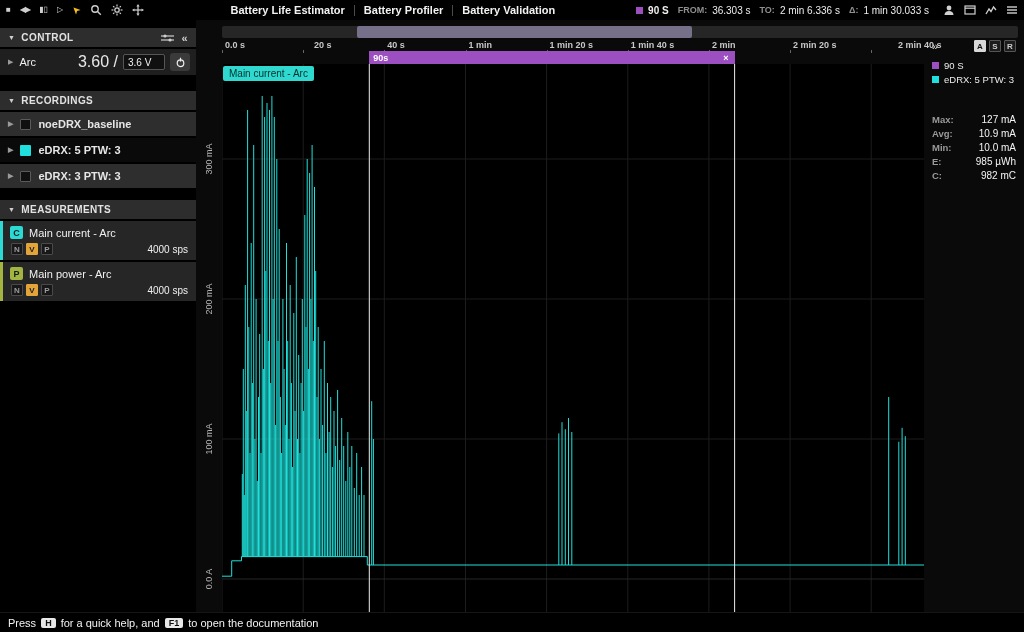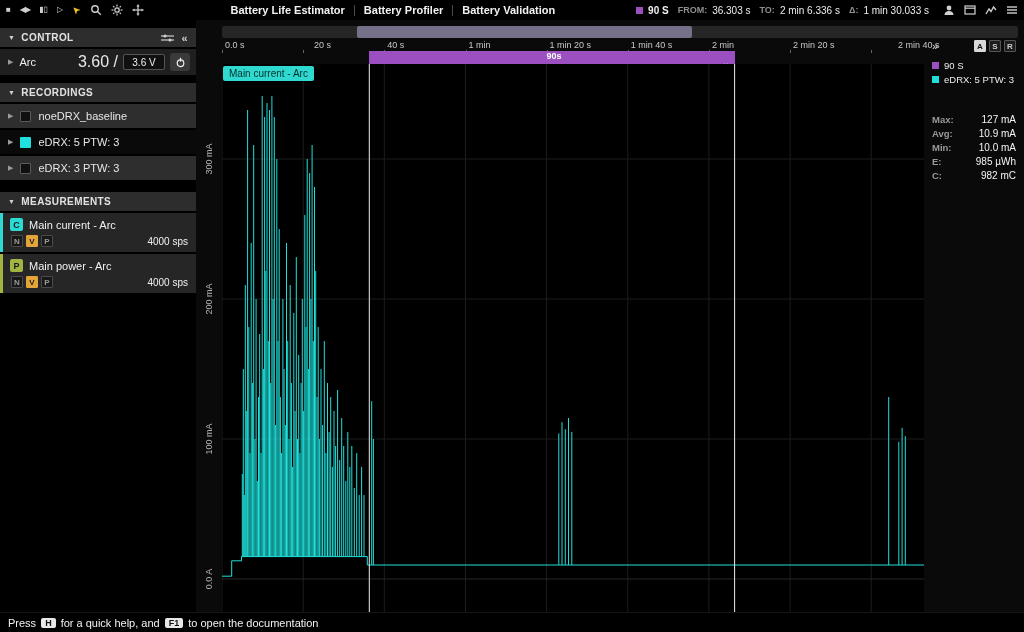--- a/index.html
+++ b/index.html
@@ -26,54 +26,54 @@
   
   .main { flex:1; display:flex; min-height:0; }
 
   
   .sidebar { width:196px; flex:0 0 196px; background:#000; padding-top:8px; }
   .shead { height:19px; background:#2d2d2d; display:flex; align-items:center; padding:0 8px; gap:6px;
     font-size:10px; font-weight:700; letter-spacing:.4px; color:#e2e2e2; margin-bottom:2px; }
   .shead .tri { font-size:7px; color:#cfcfcf; }
   .shead .right { margin-left:auto; display:flex; align-items:center; gap:7px; }
   .shead .chev { font-size:11px; color:#cfcfcf; cursor:pointer; }
-  .ctl-row { height:26px; background:#1f1f1f; display:flex; align-items:center; padding:0 6px 0 8px; gap:6px; margin-bottom:8px; }
+  .ctl-row { height:26px; background:#1f1f1f; display:flex; align-items:center; padding:0 6px 0 8px; gap:6px; margin-bottom:16px; }
   .caret { font-size:7px; color:#9a9a9a; }
   .ctl-name { font-size:11px; color:#f0f0f0; }
   .ctl-right { margin-left:auto; display:flex; align-items:center; gap:5px; }
   .ctl-set { font-size:16px; color:#e8e8e8; }
   .vinput { width:42px; height:16px; background:#101010; border:1px solid #555; border-radius:2px;
-    color:#f0f0f0; font-size:10px; text-align:center; padding:0 4px; font-family:"Liberation Sans",sans-serif; }
+    color:#f0f0f0; font-size:10px; text-align:left; padding:0 4px; font-family:"Liberation Sans",sans-serif; }
   .pwrbtn { width:20px; height:18px; background:#3a3a3a; border-radius:3px; display:flex; align-items:center; justify-content:center; cursor:pointer; }
-  .rec-row { height:24px; background:#2e2e2e; display:flex; align-items:center; gap:7px; padding:0 8px; margin-bottom:2px; cursor:pointer; }
+  .rec-row { height:24px; background:#2e2e2e; display:flex; align-items:center; gap:7px; padding:0 8px; margin-bottom:2px; cursor:pointer;font-weight:bold; }
   .rec-row.selected { background:#0a0a0a; }
   .cbox { width:11px; height:11px; background:#101010; border:1px solid #5a5a5a; border-radius:1px; }
   .cbox.on { border-color:transparent; }
   .rec-lab { font-size:11px; color:#e6e6e6; }
   .mcard { background:#262626; margin-bottom:2px; padding:5px 8px 5px 10px; position:relative; cursor:pointer; }
   .mcard::before { content:""; position:absolute; left:0; top:0; bottom:0; width:3px; background:var(--stripe,#262626); }
   .mrow1 { display:flex; align-items:center; gap:6px; }
   .mbox { width:13px; height:13px; border-radius:2px; color:#0d1f1e; font-size:9px; font-weight:700;
     display:flex; align-items:center; justify-content:center; }
   .mlabel { font-size:11px; color:#f0f0f0; }
   .mrow2 { display:flex; align-items:center; gap:3px; margin-top:4px; padding-left:1px; }
   .tgl { width:12px; height:12px; background:#181818; border:1px solid #4a4a4a; border-radius:1px;
     color:#9a9a9a; font-size:8px; font-weight:700; display:flex; align-items:center; justify-content:center; cursor:pointer; }
   .tgl.on { background:#e3a43a; border-color:#e3a43a; color:#1a1a1a; }
   .sps { margin-left:auto; font-size:10px; color:#f0f0f0; }
 
   
   .chart-region { flex:1; position:relative; background:#0a0a0a; min-width:0; }
   .overview { position:absolute; left:26px; right:6px; top:6px; height:12px; background:#262626; border-radius:2px; cursor:pointer; }
   .ov-window { position:absolute; left:17%; width:42%; top:0; bottom:0; background:#77708b; border-radius:2px; }
-  .tickrow { position:absolute; left:26px; right:100px; top:18px; height:15px; }
+  .tickrow { position:absolute; left:26px; right:100px; top:18px; height:15px;font-weight:bold; }
   .xtick { position:absolute; top:2px; font-size:9px; color:#c8c8c8; white-space:nowrap; }
   .xmark { position:absolute; bottom:0; width:1px; height:3px; background:#666; }
   .selrow { position:absolute; left:0; right:100px; top:31px; height:13px; }
-  .selband { position:absolute; top:0; height:13px; background:#9b4fc0; display:flex; align-items:center; cursor:pointer;flex-direction:column; }
+  .selband { position:absolute; top:0; height:13px; background:#9b4fc0; display:flex; align-items:center; cursor:pointer; }
   .selband .slab { font-size:9px; font-weight:700; color:#fff; padding-left:4px; }
   .selband .sx { margin-left:auto; padding-right:6px; font-size:9px; font-weight:700; color:#fff; cursor:pointer; }
   .plotwrap { position:absolute; left:26px; top:44px; right:100px; bottom:0; }
   #plot { background:#000; display:block; }
   .series-tag { position:absolute; left:1px; top:2px; background:#2fd9cf; color:#03302d;
     font-size:10px; padding:2px 6px; border-radius:2px; }
   #ylabels { position:absolute; left:0; top:0; bottom:0; width:26px; }
   .ylabel { position:absolute; left:8px; writing-mode:vertical-rl; transform:translateY(-50%) rotate(180deg);
     font-size:9px; color:#b5b5b5; white-space:nowrap; }
 

